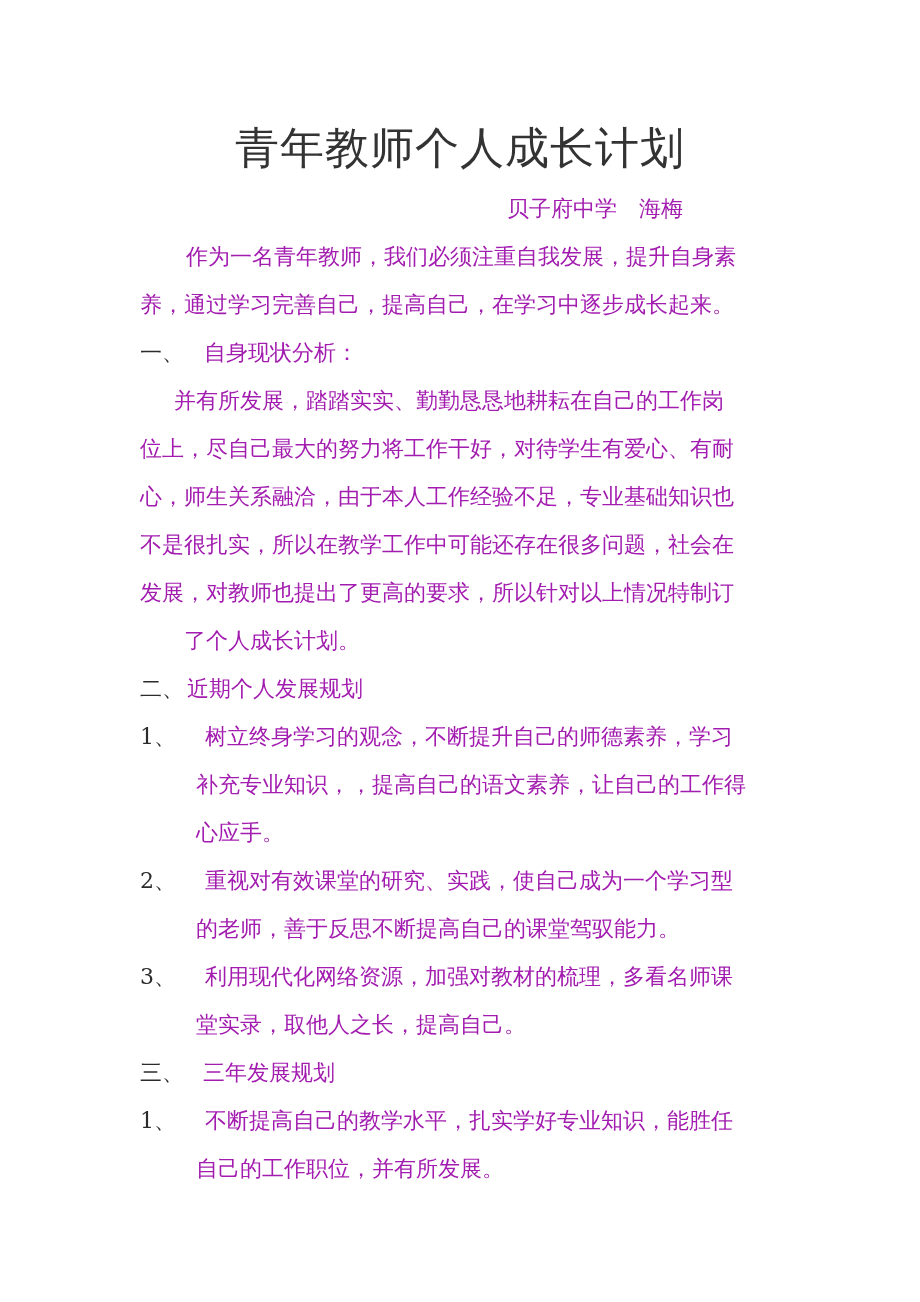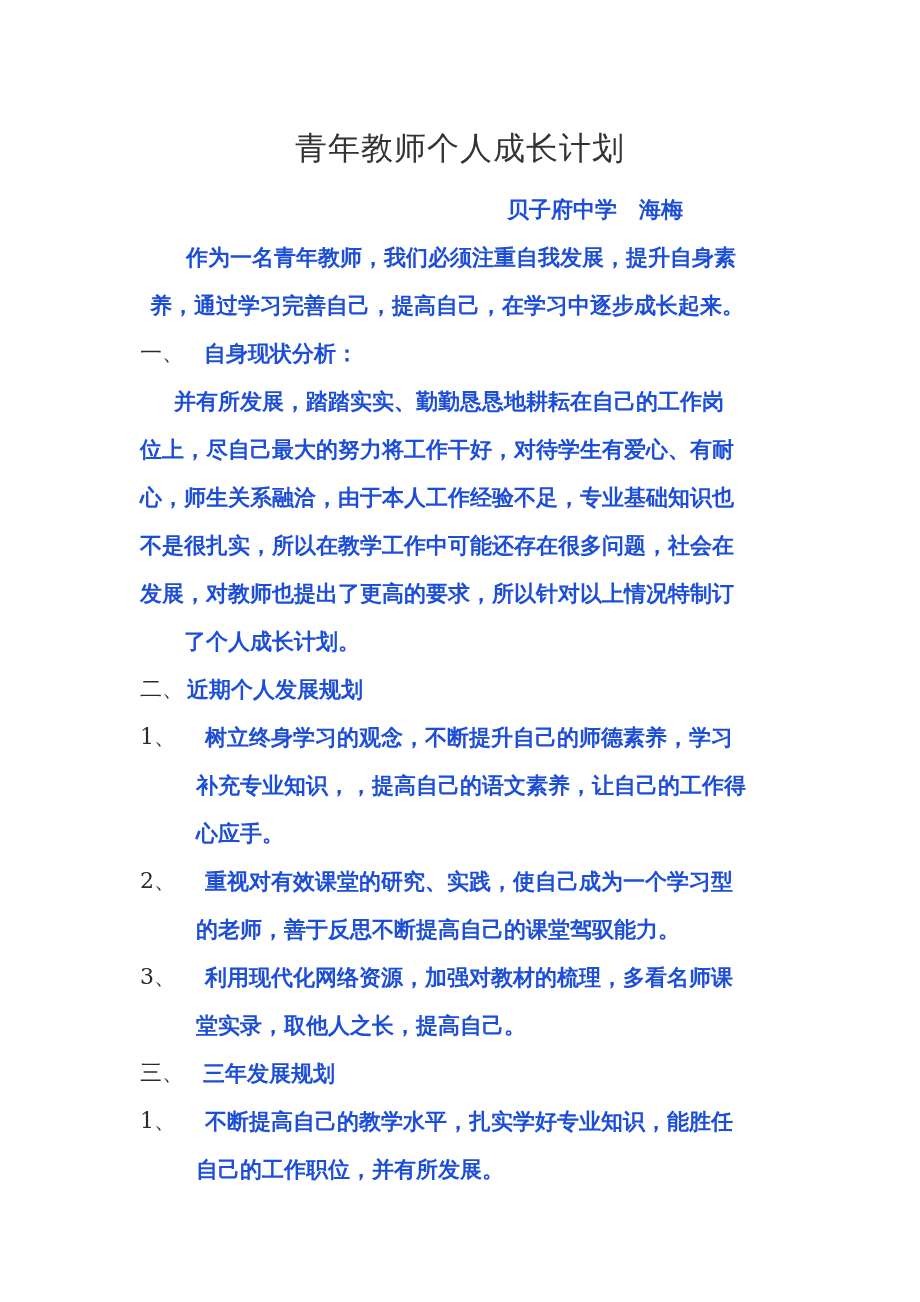--- a/index.html
+++ b/index.html
@@ -1,34 +1,34 @@
 <!DOCTYPE html>
 <html><head>
   <meta charset="utf-8">
   <style>
     html, body { margin: 0; padding: 0; background: #ffffff; }
     body { width: 920px; height: 1302px; position: relative; overflow: hidden;
            font-family: "DejaVu Serif", "Liberation Serif", serif; color: #2a2a2a; }
     .page { position: absolute; left: 0; top: 0; width: 920px; height: 1302px; background: #fff; }
     .title { position: absolute; left: 0; width: 920px; top: 122px; text-align: center;
-             font-size: 32px; line-height: 52px; color: #333; letter-spacing: 1px; white-space: nowrap; }
-    .line { position: absolute; font-size: 22px; line-height: 30px; white-space: nowrap; color: #1d4ed8; font-weight: bold; }
+             font-size: 44px; line-height: 52px; color: #333; letter-spacing: 1px; white-space: nowrap; }
+    .line { position: absolute; font-size: 22px; line-height: 30px; white-space: nowrap; color: #a21caf; }
     .author { left: 507px; top: 194px; }
     .num { position: absolute; font-size: 22px; line-height: 30px; white-space: nowrap; color: #2b2b2b; }
   </style>
 </head>
 <body>
 
 <div class="page">
 
   <div class="title">青年教师个人成长计划</div>
   <div class="line author">贝子府中学　海梅</div>
 
   <div class="line" style="left:186px; top:242px;">作为一名青年教师，我们必须注重自我发展，提升自身素</div>
-  <div class="line" style="left:140px; top:290px;margin-left:10px;">养，通过学习完善自己，提高自己，在学习中逐步成长起来。</div>
+  <div class="line" style="left:140px; top:290px;">养，通过学习完善自己，提高自己，在学习中逐步成长起来。</div>
 
   <div class="num" style="left:140px; top:338px;">一、</div>
   <div class="line" style="left:204px; top:338px;">自身现状分析：</div>
 
   <div class="line" style="left:174px; top:386px;">并有所发展，踏踏实实、勤勤恳恳地耕耘在自己的工作岗</div>
   <div class="line" style="left:140px; top:434px;">位上，尽自己最大的努力将工作干好，对待学生有爱心、有耐</div>
   <div class="line" style="left:140px; top:482px;">心，师生关系融洽，由于本人工作经验不足，专业基础知识也</div>
   <div class="line" style="left:140px; top:530px;">不是很扎实，所以在教学工作中可能还存在很多问题，社会在</div>
   <div class="line" style="left:140px; top:578px;">发展，对教师也提出了更高的要求，所以针对以上情况特制订</div>
   <div class="line" style="left:140px; top:626px;margin-left:44px;">了个人成长计划。</div>

